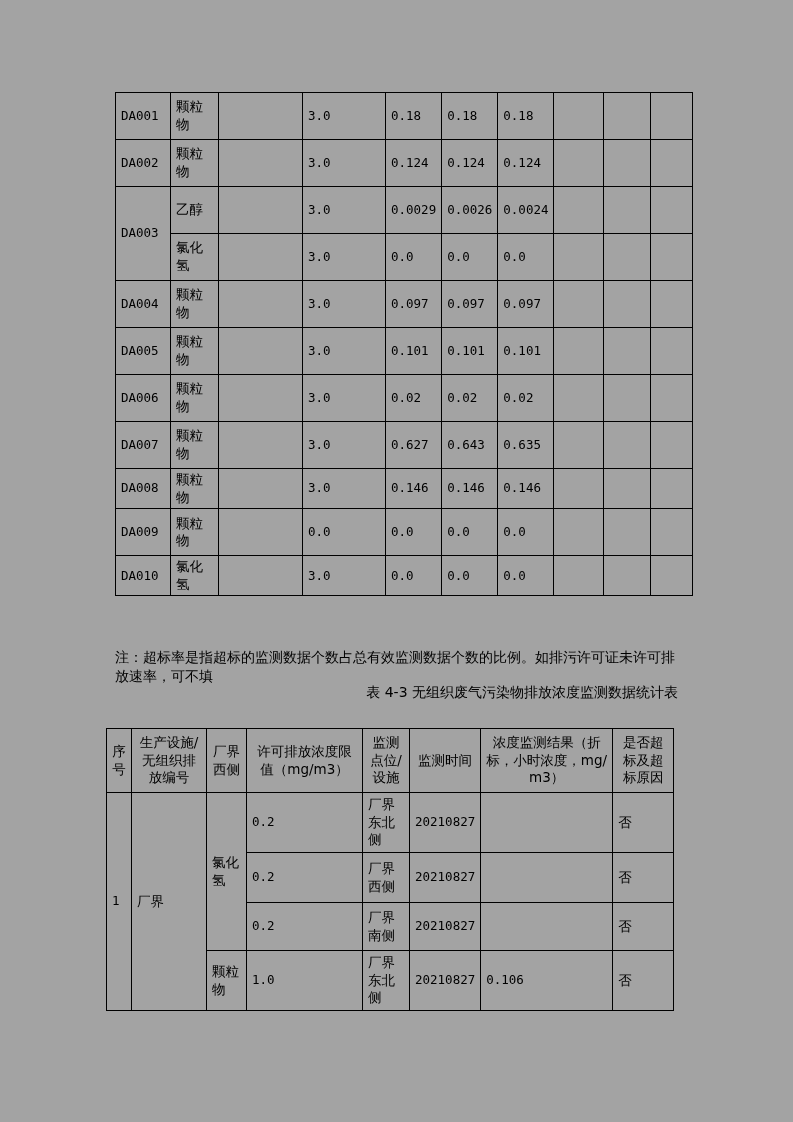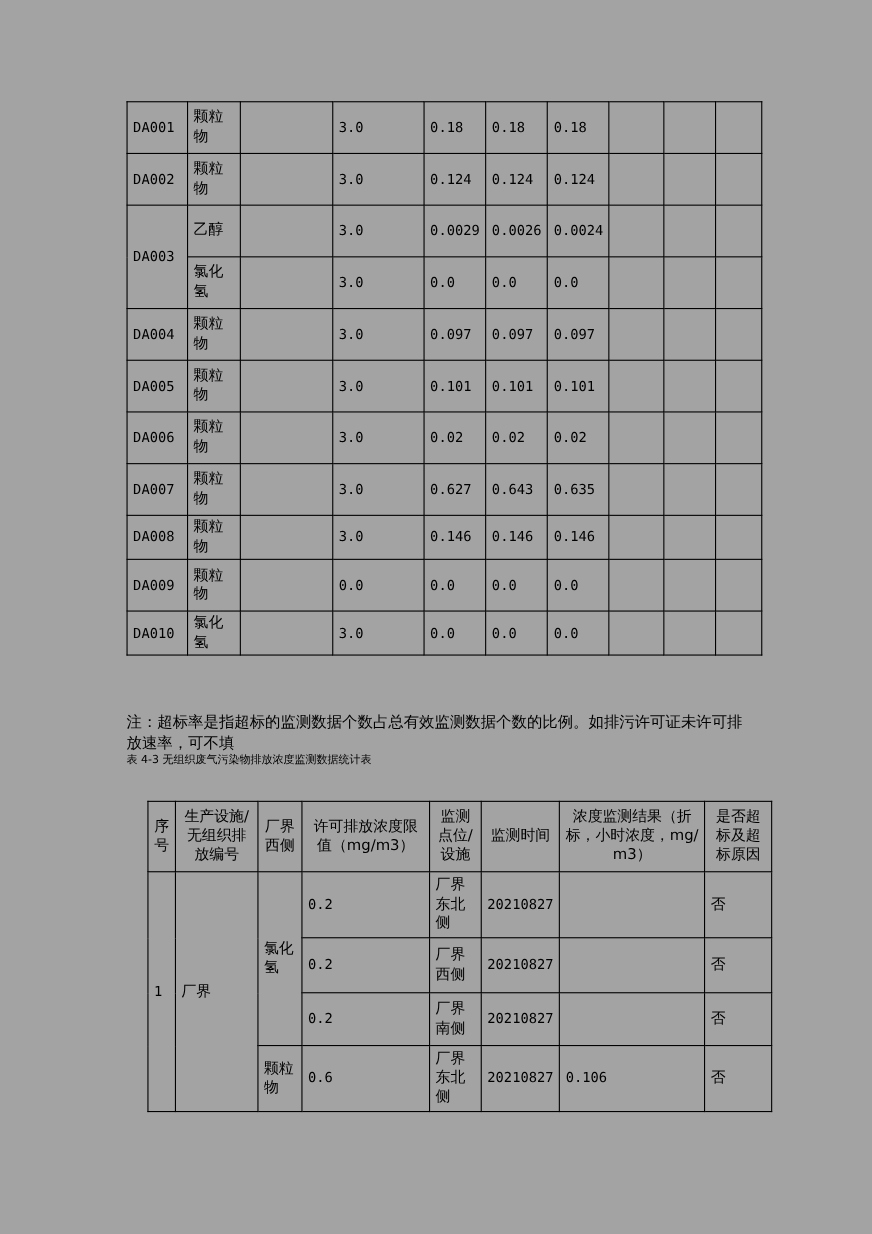--- a/index.html
+++ b/index.html
@@ -34,36 +34,36 @@
     text-align:center;
     padding:2px 4px;
   }
   .num{
     font-family:"DejaVu Sans Mono","Liberation Mono",monospace;
     font-size:12.5px;
     white-space:nowrap;
     word-break:keep-all;
   }
   #t1{position:absolute;left:115px;top:92px;}
-  #t2{position:absolute;left:134px;top:728px;}
+  #t2{position:absolute;left:106px;top:728px;}
   .note{
     position:absolute;
     left:115px;
     top:634px;
     width:566px;
     font-size:14px;
     line-height:1.35;
   }
   .title{
     position:absolute;
     left:115px;
     top:684px;
     width:563px;
-    text-align:left;
-    font-size:10px;
+    text-align:right;
+    font-size:14px;
   }
 </style>
 </head>
 <body>
 
 <div class="page">
 
   <table id="t1">
     <colgroup>
       <col style="width:55px">
@@ -259,21 +259,21 @@
         </tr>
         <tr style="height: 48px;">
           <td class="num">0.2</td>
           <td>厂界南侧</td>
           <td class="num">20210827</td>
           <td class="num"></td>
           <td>否</td>
         </tr>
         <tr style="height: 60px;">
           <td>颗粒物</td>
-          <td class="num">0.6</td>
+          <td class="num">1.0</td>
           <td>厂界东北侧</td>
           <td class="num">20210827</td>
           <td class="num">0.106</td>
           <td>否</td>
         </tr>
       </tbody>
   </table>
 
 </div>
 

